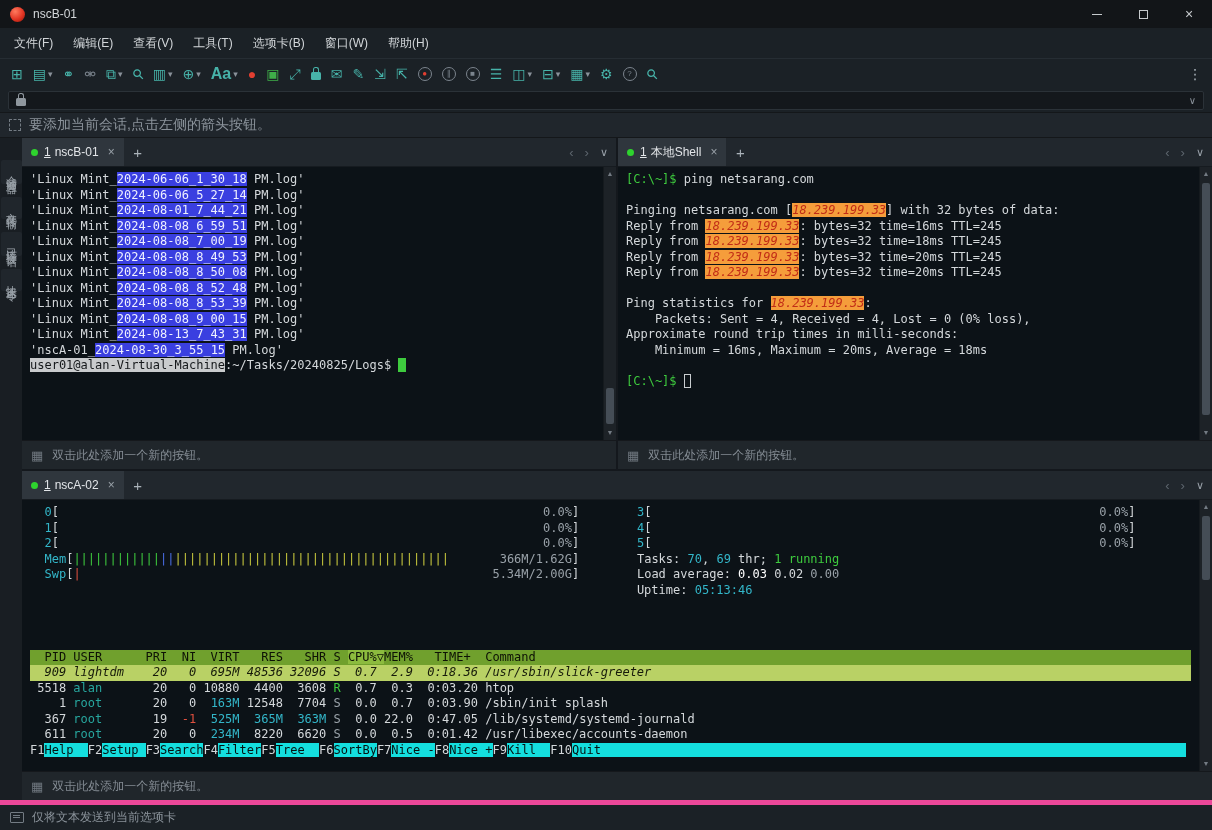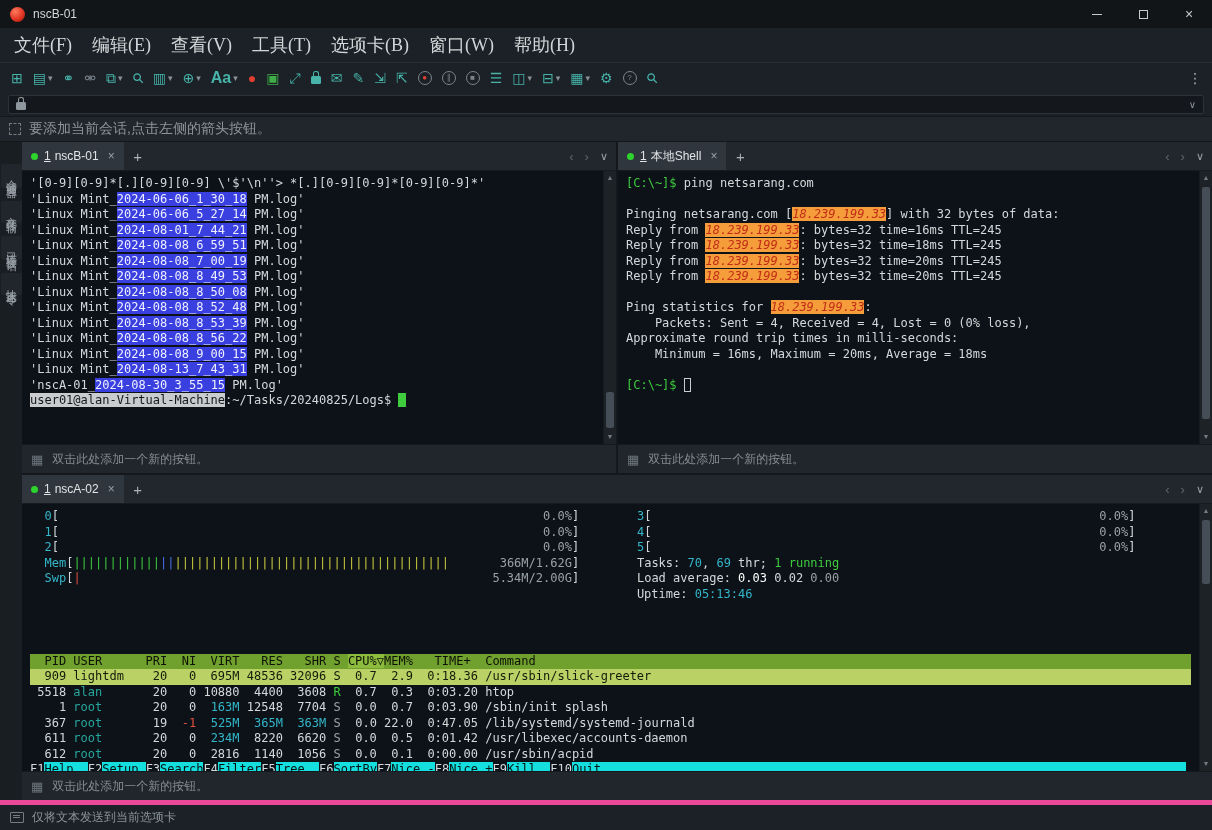--- a/index.html
+++ b/index.html
@@ -11,21 +11,21 @@
   .titlebar { flex:0 0 28px; background:#121518; display:flex; align-items:center; padding-left:10px; gap:8px; }
   .app-logo { width:15px; height:15px; border-radius:50%; background:radial-gradient(circle at 35% 30%, #ff7a5e 0%, #e23524 55%, #8f1407 100%); }
   .title-text { font-size:12px; color:#d3d7da; }
   .win-controls { margin-left:auto; display:flex; height:100%; }
   .win-btn { width:46px; display:flex; align-items:center; justify-content:center; color:#c6cacd; font-size:14px; }
   .glyph-min { width:10px; border-top:1px solid #c6cacd; display:inline-block; }
   .glyph-max { width:9px; height:9px; border:1px solid #c6cacd; display:inline-block; }
 
   
   .menubar { flex:0 0 30px; display:flex; align-items:center; padding:0 4px; background:#1b2126; }
-  .menu-item { padding:5px 10px; font-size:18px; color:#d2d6d9;font-family:Liberation Serif, serif; }
+  .menu-item { padding:5px 10px; font-size:12px; color:#d2d6d9; }
 
   
   .toolbar { flex:0 0 30px; display:flex; align-items:center; padding:0 6px; background:#1b2126; border-top:1px solid #262d33; }
   .tb-btn { display:flex; align-items:center; padding:2px 5px; gap:2px; }
   .tb-glyph { color:#47b3a9; font-size:14px; line-height:1; }
   .tb-glyph.dim { color:#7b848d; } .tb-glyph.red { color:#e23f31; } .tb-glyph.green { color:#3fae49; }
   .tb-glyph.text { font-size:16px; font-weight:bold; }
   .tb-glyph.rot { transform:rotate(-45deg); display:inline-block; }
   .tb-glyph.circ { border:1px solid #7b848d; border-radius:50%; width:14px; height:14px; display:inline-flex; align-items:center; justify-content:center; font-size:8px; }
   .tb-caret { color:#8a929a; font-size:9px; }
@@ -71,21 +71,21 @@
   .sg-g { color:#3ecb3e; } .sg-r { color:#e0503f; } .sg-gy { color:#99a1a8; }
   .sg-hlb { background:#3a3fe0; color:#eef0ff; }
   .sg-inv { background:#c9cbcd; color:#15181b;margin-top:8px; }
   .sg-hlo { background:#f59d3b; color:#c22d17; font-style:italic; }
   .sg-cur { background:#3ecb3e; color:#0c1116; }
   .sg-curh { box-shadow:inset 0 0 0 1px #c9cdd0; }
   .sg-mg { color:#3ecb3e; } .sg-mb { color:#4a6fe8; } .sg-my { color:#c9c93e; } .sg-mr { color:#e0503f; }
   .sg-fk { background:#14dede; color:#051111; }
   .sg-hdrs { background:#8cbb3e; }
   .bg-hdr { background:#70a02d;margin-top:36px; } .bg-hdr span { color:#0d1105; }
-  .bg-sel { background:#b9d165; } .bg-sel span { color:#161a0a; }
+  .bg-sel { background:#b9d165;font-style:italic; } .bg-sel span { color:#161a0a; }
 
   
   .sb { flex:0 0 13px; display:flex; flex-direction:column; background:#1d2227; border-left:1px solid #151a1e; }
   .sb-btn { height:14px; color:#737b83; font-size:7px; text-align:center; line-height:14px; }
   .sb-track { flex:1; position:relative; }
   .sb-thumb { position:absolute; left:2px; right:2px; background:#454d56; border-radius:2px; }
   #sbTL .sb-thumb { bottom:2px; height:36px; }
   #sbTR .sb-thumb { top:2px; height:232px; }
   #sbB  .sb-thumb { top:2px; height:64px; }
 
@@ -255,31 +255,29 @@
             </div>
             <div class="tab-plus">+</div>
             <div class="tab-nav">
               <span class="tnav">‹</span>
               <span class="tnav">›</span>
               <span class="tnav caret">∨</span>
             </div>
           </div>
           <div class="term-row">
             <div class="term" id="termTL">
-                <div class="tline"><span class="sg-d">'[0-9][0-9]*[.][0-9][0-9] \'$'\n''&gt; *[.][0-9][0-9]*[0-9][0-9]*'</span></div>
                 <div class="tline"><span class="sg-d">'Linux Mint_</span><span class="sg-hlb">2024-06-06_1_30_18</span><span class="sg-d"> PM.log'</span></div>
                 <div class="tline"><span class="sg-d">'Linux Mint_</span><span class="sg-hlb">2024-06-06_5_27_14</span><span class="sg-d"> PM.log'</span></div>
                 <div class="tline"><span class="sg-d">'Linux Mint_</span><span class="sg-hlb">2024-08-01_7_44_21</span><span class="sg-d"> PM.log'</span></div>
                 <div class="tline"><span class="sg-d">'Linux Mint_</span><span class="sg-hlb">2024-08-08_6_59_51</span><span class="sg-d"> PM.log'</span></div>
                 <div class="tline"><span class="sg-d">'Linux Mint_</span><span class="sg-hlb">2024-08-08_7_00_19</span><span class="sg-d"> PM.log'</span></div>
                 <div class="tline"><span class="sg-d">'Linux Mint_</span><span class="sg-hlb">2024-08-08_8_49_53</span><span class="sg-d"> PM.log'</span></div>
                 <div class="tline"><span class="sg-d">'Linux Mint_</span><span class="sg-hlb">2024-08-08_8_50_08</span><span class="sg-d"> PM.log'</span></div>
                 <div class="tline"><span class="sg-d">'Linux Mint_</span><span class="sg-hlb">2024-08-08_8_52_48</span><span class="sg-d"> PM.log'</span></div>
                 <div class="tline"><span class="sg-d">'Linux Mint_</span><span class="sg-hlb">2024-08-08_8_53_39</span><span class="sg-d"> PM.log'</span></div>
-                <div class="tline"><span class="sg-d">'Linux Mint_</span><span class="sg-hlb">2024-08-08_8_56_22</span><span class="sg-d"> PM.log'</span></div>
                 <div class="tline"><span class="sg-d">'Linux Mint_</span><span class="sg-hlb">2024-08-08_9_00_15</span><span class="sg-d"> PM.log'</span></div>
                 <div class="tline"><span class="sg-d">'Linux Mint_</span><span class="sg-hlb">2024-08-13_7_43_31</span><span class="sg-d"> PM.log'</span></div>
                 <div class="tline"><span class="sg-d">'nscA-01_</span><span class="sg-hlb">2024-08-30_3_55_15</span><span class="sg-d"> PM.log'</span></div>
                 <div class="tline"><span class="sg-inv">user01@alan-Virtual-Machine</span><span class="sg-d">:~/Tasks/20240825/Logs$ </span><span class="sg-cur"> </span></div>
               </div>
             <div class="sb" id="sbTL">
               <div class="sb-btn">▲</div>
               <div class="sb-track">
                   <div class="sb-thumb"></div>
                 </div>
@@ -362,21 +360,20 @@
               <div class="tline"><span class="sg-d">  </span><span class="sg-c">Mem</span><span class="sg-d">[</span><span class="sg-mg">||||||||||||</span><span class="sg-mb">||</span><span class="sg-my">||||||||||||||||||||||||||||||||||||||</span><span class="sg-d">       </span><span class="sg-gy">366M/1.62G</span><span class="sg-d">]</span><span class="sg-d">      </span><span class="sg-d">  Tasks: </span><span class="sg-c">70</span><span class="sg-d">, </span><span class="sg-c">69</span><span class="sg-d"> thr; </span><span class="sg-g">1 running</span></div>
               <div class="tline"><span class="sg-d">  </span><span class="sg-c">Swp</span><span class="sg-d">[</span><span class="sg-mr">|</span><span class="sg-d">                                                         </span><span class="sg-gy">5.34M/2.00G</span><span class="sg-d">]</span><span class="sg-d">      </span><span class="sg-d">  Load average: </span><span class="sg-w">0.03 </span><span class="sg-d">0.02 </span><span class="sg-gy">0.00</span></div>
               <div class="tline"><span class="sg-d">                                                                                    </span><span class="sg-d">Uptime: </span><span class="sg-c">05:13:46</span></div>
               <div class="tline"><span class="sg-d"> </span></div>
               <div class="tline bg-hdr"><span class="sg-d">  PID USER      PRI  NI  VIRT   RES   SHR S </span><span class="sg-hdrs">CPU%▽</span><span class="sg-d">MEM%   TIME+  Command</span></div>
               <div class="tline bg-sel"><span class="sg-d">  909 lightdm    20   0  695M 48536 32096 S  0.7  2.9  0:18.36 /usr/sbin/slick-greeter</span></div>
               <div class="tline"><span class="sg-d"> 5518 </span><span class="sg-t2">alan</span><span class="sg-d">       20   0 10880  4400  3608 </span><span class="sg-g">R</span><span class="sg-d">  0.7  0.3  0:03.20 htop</span></div>
               <div class="tline"><span class="sg-d">    1 </span><span class="sg-t2">root</span><span class="sg-d">       20   0  </span><span class="sg-c">163M</span><span class="sg-d"> 12548  7704 </span><span class="sg-gy">S</span><span class="sg-d">  0.0  0.7  0:03.90 /sbin/init splash</span></div>
               <div class="tline"><span class="sg-d">  367 </span><span class="sg-t2">root</span><span class="sg-d">       19 </span><span class="sg-r"> -1</span><span class="sg-d">  </span><span class="sg-c">525M</span><span class="sg-d">  </span><span class="sg-c">365M</span><span class="sg-d">  </span><span class="sg-c">363M</span><span class="sg-d"> </span><span class="sg-gy">S</span><span class="sg-d">  0.0 22.0  0:47.05 /lib/systemd/systemd-journald</span></div>
               <div class="tline"><span class="sg-d">  611 </span><span class="sg-t2">root</span><span class="sg-d">       20   0  </span><span class="sg-c">234M</span><span class="sg-d">  8220  6620 </span><span class="sg-gy">S</span><span class="sg-d">  0.0  0.5  0:01.42 /usr/libexec/accounts-daemon</span></div>
-              <div class="tline"><span class="sg-d">  612 </span><span class="sg-t2">root</span><span class="sg-d">       20   0  2816  1140  1056 </span><span class="sg-gy">S</span><span class="sg-d">  0.0  0.1  0:00.00 /usr/sbin/acpid</span></div>
               <div class="tline"><span class="sg-d">F1</span><span class="sg-fk">Help  </span><span class="sg-d">F2</span><span class="sg-fk">Setup </span><span class="sg-d">F3</span><span class="sg-fk">Search</span><span class="sg-d">F4</span><span class="sg-fk">Filter</span><span class="sg-d">F5</span><span class="sg-fk">Tree  </span><span class="sg-d">F6</span><span class="sg-fk">SortBy</span><span class="sg-d">F7</span><span class="sg-fk">Nice -</span><span class="sg-d">F8</span><span class="sg-fk">Nice +</span><span class="sg-d">F9</span><span class="sg-fk">Kill  </span><span class="sg-d">F10</span><span class="sg-fk">Quit  </span><span class="sg-fk">                                                                               </span></div>
             </div>
           <div class="sb" id="sbB">
             <div class="sb-btn">▲</div>
             <div class="sb-track">
                 <div class="sb-thumb"></div>
               </div>
             <div class="sb-btn">▼</div>
           </div>
         </div>

